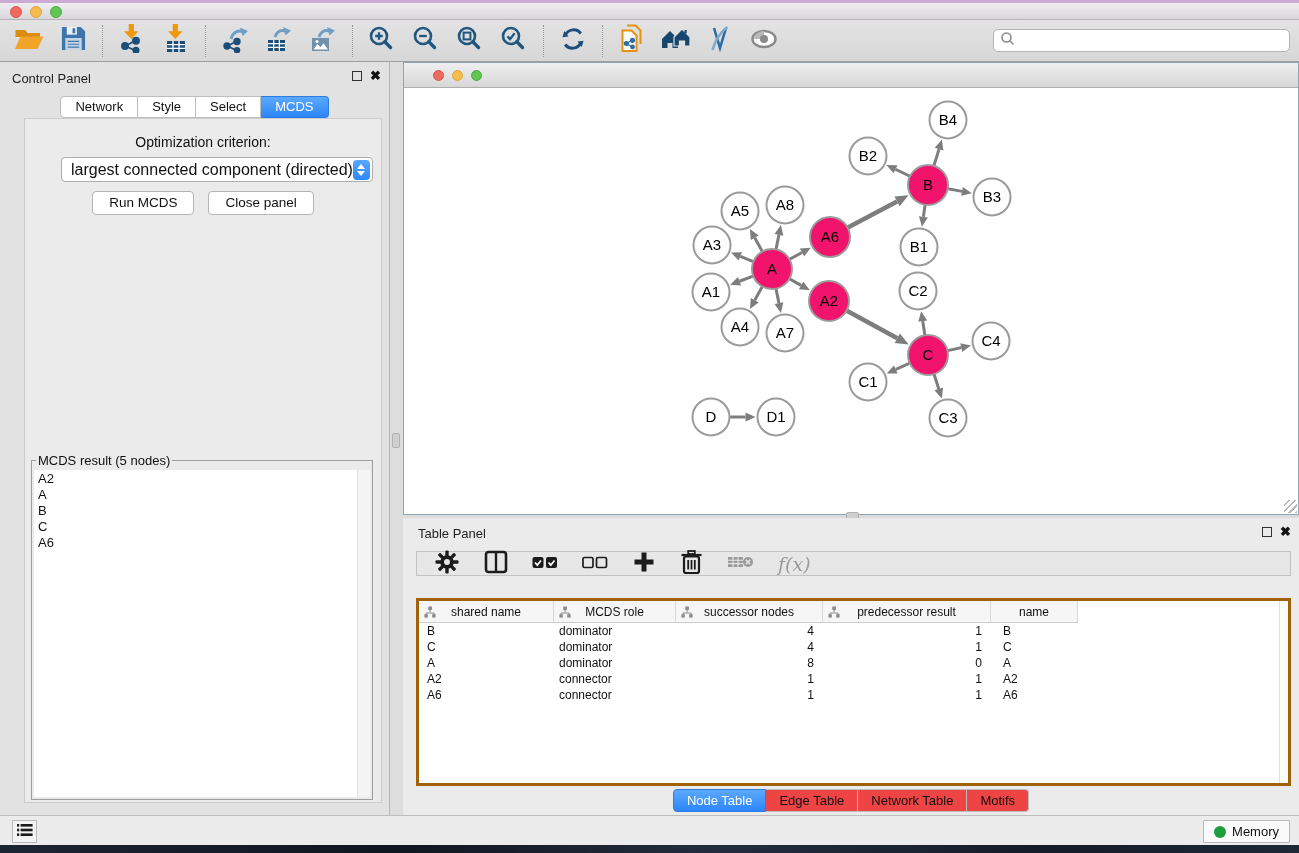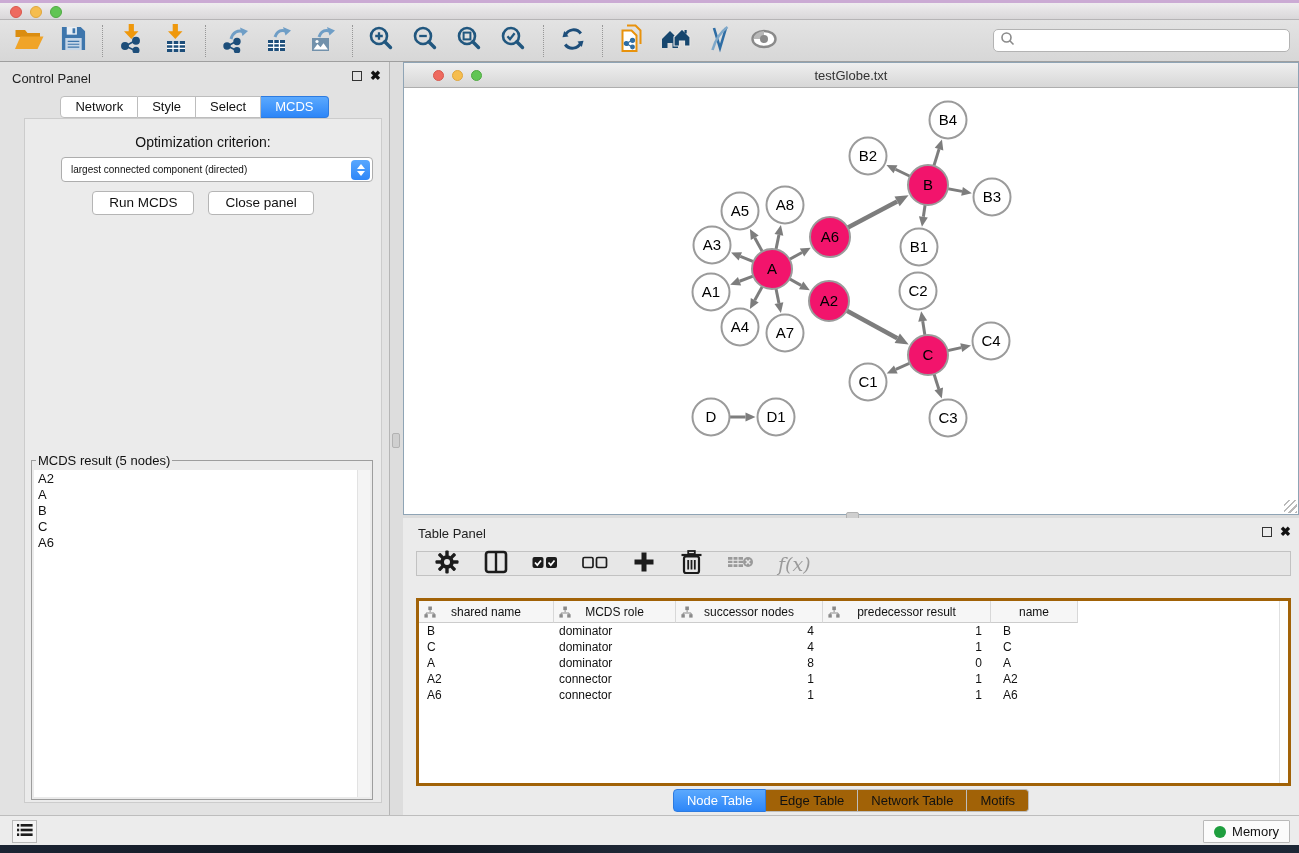--- a/index.html
+++ b/index.html
@@ -41,21 +41,21 @@
   .ctab { height:22px; line-height:20px; padding:0 14px; background:#fff; border:1px solid #bdbdbd;
     border-left:none; font-size:13px; color:#111; }
   .ctab:first-child { border-left:1px solid #bdbdbd; border-radius:4px 0 0 4px; }
   .ctab:last-child { border-radius:0 4px 4px 0; }
   .ctab.active { background:linear-gradient(#5ba9fe,#2d86f8); border-color:#2d7be0; color:#fff; }
   .cp-content { position:absolute; left:7px; right:7px; top:56px; bottom:12px;
     background:#ebebeb; border:1px solid #cccccc;margin-left:17px; }
   .opt-label { position:absolute; left:0; right:0; top:15px; text-align:center; font-size:14px; color:#111; }
   .opt-select { position:absolute; left:36px; top:38px; width:312px; height:25px; background:#fff;
     border:1px solid #adadad; border-radius:4px; display:flex; align-items:center; }
-  .opt-select .sel-text { flex:1; font-size:10px; color:#111; padding-left:9px; white-space:nowrap; }
+  .opt-select .sel-text { flex:1; font-size:16px; color:#111; padding-left:9px; white-space:nowrap; }
   .stepper { width:19px; height:20px; margin-right:2px; border-radius:4px;
     background:linear-gradient(#58a7fe,#2e87f8); display:flex; flex-direction:column;
     align-items:center; justify-content:center; gap:2px; }
   .chev-up { width:0; height:0; border-left:4px solid transparent; border-right:4px solid transparent; border-bottom:5px solid #fff; }
   .chev-dn { width:0; height:0; border-left:4px solid transparent; border-right:4px solid transparent; border-top:5px solid #fff; }
   .btn-row { position:absolute; left:0; right:0; top:72px; display:flex; justify-content:center; gap:14px; }
   .pbtn { height:24px; background:#fff; border:1px solid #b5b5b5; border-radius:4px;
     font-size:13.5px; color:#111; padding:0 16px; line-height:22px; }
   .result-box { position:absolute; left:6px; right:8px; top:334px; bottom:2px;
     border:1px solid #9d9d9d; margin:0; padding:2px; background:#ebebeb; }
@@ -100,21 +100,21 @@
   .thcell .sort-ic { position:absolute; left:5px; top:5px; }
   .tbody .trow { display:flex; height:16px; }
   .tcell { font-size:12px; color:#111; line-height:16px; white-space:nowrap; overflow:hidden; }
   .tcell.al { text-align:left; padding-left:8px; }
   .tcell.al2 { text-align:left; padding-left:5px; }
   .tcell.ar { text-align:right; padding-right:9px; }
   .tcell.al3 { text-align:left; padding-left:12px; }
   .table-scroll { position:absolute; right:0; top:0; width:9px; bottom:0; background:#fdfdfd; border-left:1px solid #e0e0e0; }
 
   .bottom-tabs { position:absolute; left:0; right:0; top:271px; display:flex; justify-content:center; }
-  .btab { height:23px; line-height:21px; padding:0 13px; background:#a16207; border:1px solid #bdbdbd;
+  .btab { height:23px; line-height:21px; padding:0 13px; background:#ef4444; border:1px solid #bdbdbd;
     border-left:none; font-size:13px; color:#111; }
   .btab:first-child { border-left:1px solid #bdbdbd; border-radius:4px 0 0 4px; }
   .btab:last-child { border-radius:0 4px 4px 0; }
   .btab.active { background:linear-gradient(#5ba9fe,#2d86f8); border-color:#2d7be0; color:#fff; }
 
   
   .statusbar { position:absolute; left:0; top:815px; width:1299px; height:30px;
     background:#ececec; border-top:1px solid #bdbdbd; }
   .list-btn { position:absolute; left:12px; top:4px; width:25px; height:23px; background:#f4f4f4;
     border:1px solid #b9b9b9; display:flex; align-items:center; justify-content:center; }
@@ -342,21 +342,20 @@
     <div class="v-grip"></div>
   </div>
 
 <div class="net-window">
   <div class="net-titlebar">
     <div class="lights">
       <div class="light red"></div>
       <div class="light yellow"></div>
       <div class="light green"></div>
     </div>
-    <div class="net-title">testGlobe.txt</div>
   </div>
   <div class="net-canvas">
     <svg id="graph-svg" width="894" height="426" viewBox="0 0 894 426">
         <g>
           <line x1="368" y1="181" x2="335.53876723501065" y2="193.2394812064714" stroke="#7D7D7D" stroke-width="3"></line>
           <polygon points="326.1817943710727,196.7675201551693 333.9511497080966,189.02884341769933 337.1263847619247,197.45011899524346" fill="#7D7D7D"></polygon>
         </g>
         <g>
           <line x1="368" y1="181" x2="397.0965188676646" y2="197.33488778535556" stroke="#7D7D7D" stroke-width="3"></line>
           <polygon points="405.8163567215194,202.23023535243195 394.89361246248023,201.2588148195902 399.29942527284896,193.4109607511209" fill="#7D7D7D"></polygon>

